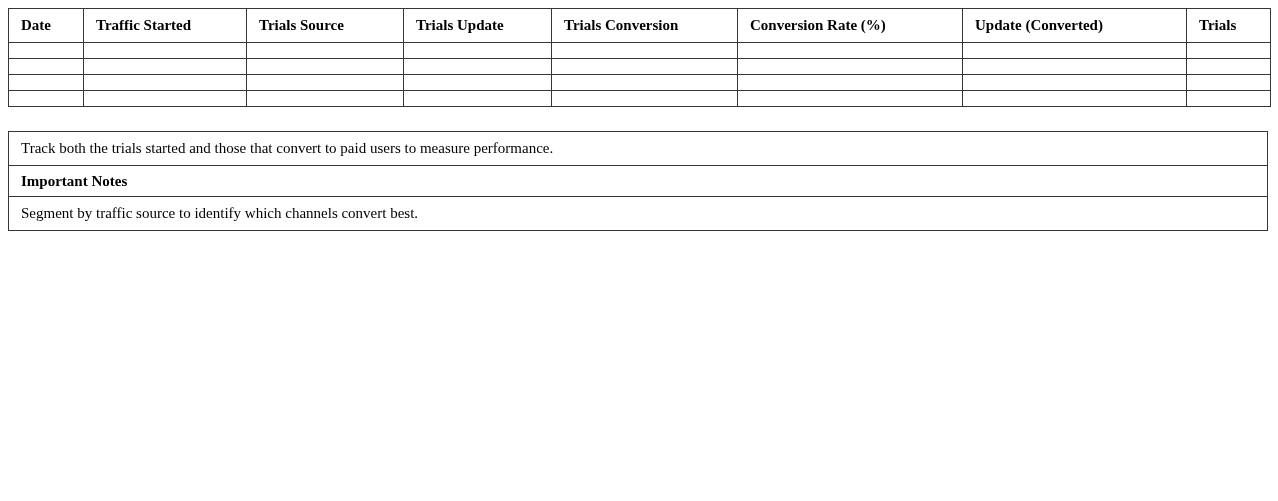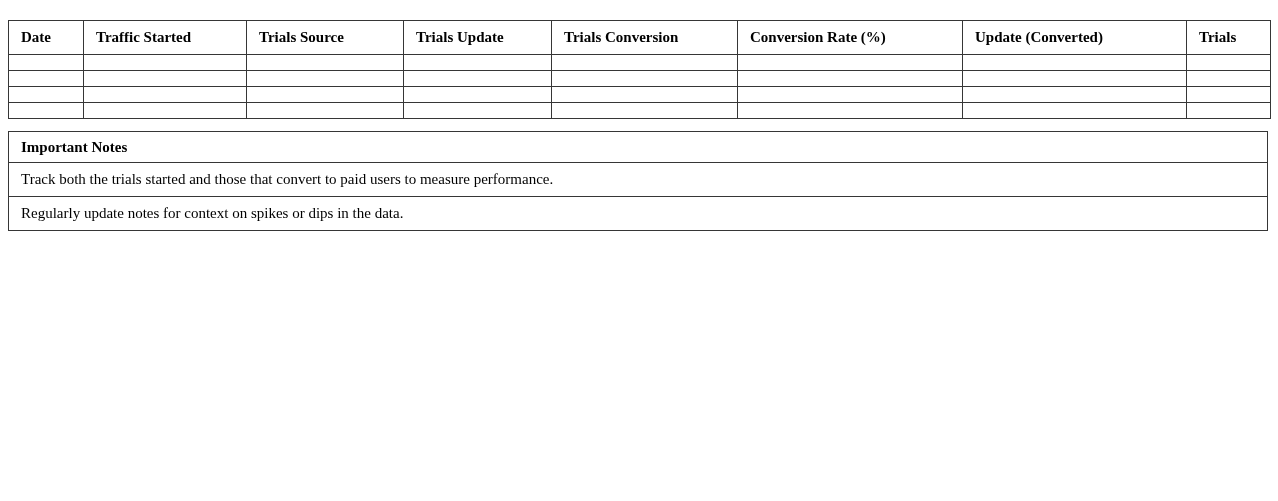--- a/index.html
+++ b/index.html
@@ -16,21 +16,21 @@
     background: #ffffff;
     overflow: hidden;
   }
   table {
     border-collapse: collapse;
     table-layout: fixed;
   }
   .main-table {
     position: absolute;
     left: 8px;
-    top: 20px;
+    top: 8px;
     width: 1262px;
   }
   .main-table th,
   .main-table td {
     border: 1px solid #363636;
     padding: 0 0 0 12px;
     text-align: left;
     vertical-align: middle;
     overflow: hidden;
     white-space: nowrap;
@@ -139,24 +139,24 @@
         <td></td>
         <td></td>
         <td></td>
       </tr>
     </tbody>
   </table>
 
   <table class="notes-table">
     <tbody>
       <tr>
+        <td class="notes-item-cell">Track both the trials started and those that convert to paid users to measure performance.</td>
+      </tr>
+      <tr>
         <td class="notes-header-cell">Important Notes</td>
       </tr>
       <tr>
-        <td class="notes-item-cell">Track both the trials started and those that convert to paid users to measure performance.</td>
-      </tr>
-      <tr>
-        <td class="notes-item-cell">Regularly update notes for context on spikes or dips in the data.</td>
+        <td class="notes-item-cell">Segment by traffic source to identify which channels convert best.</td>
       </tr>
     </tbody>
   </table>
 
 </div>
 
 </body></html>

